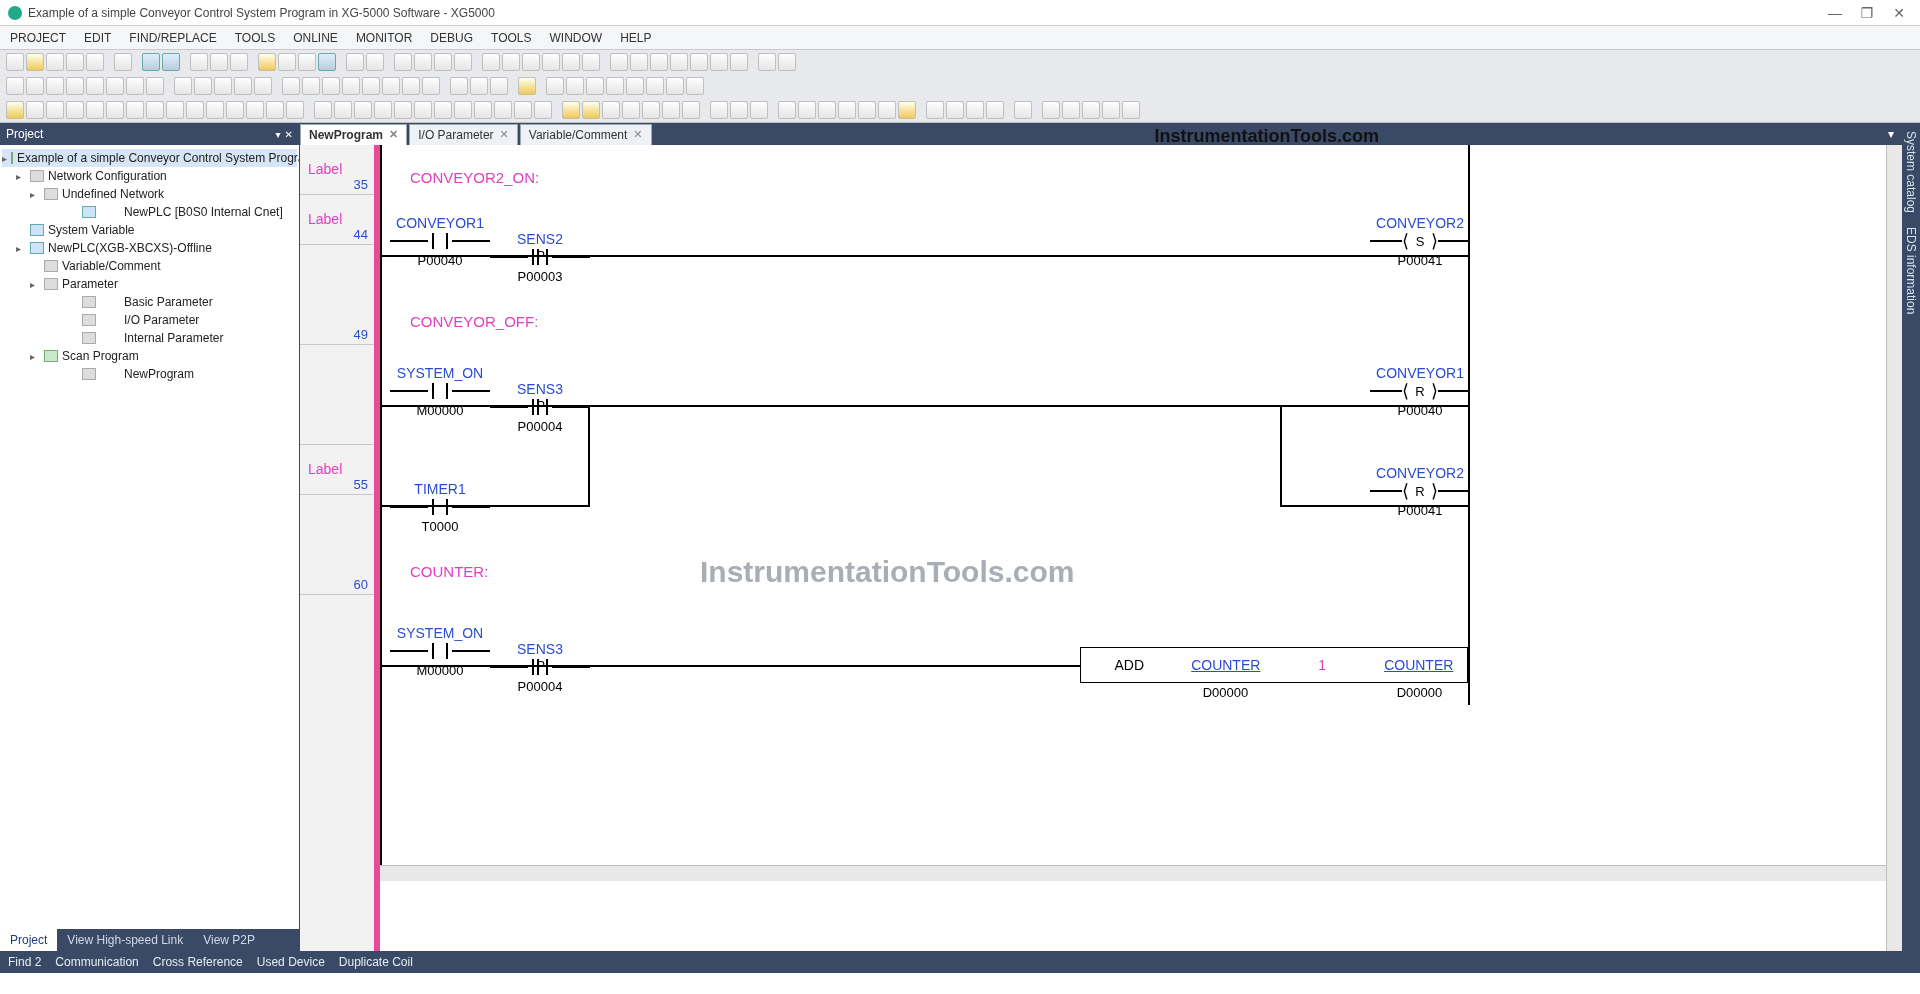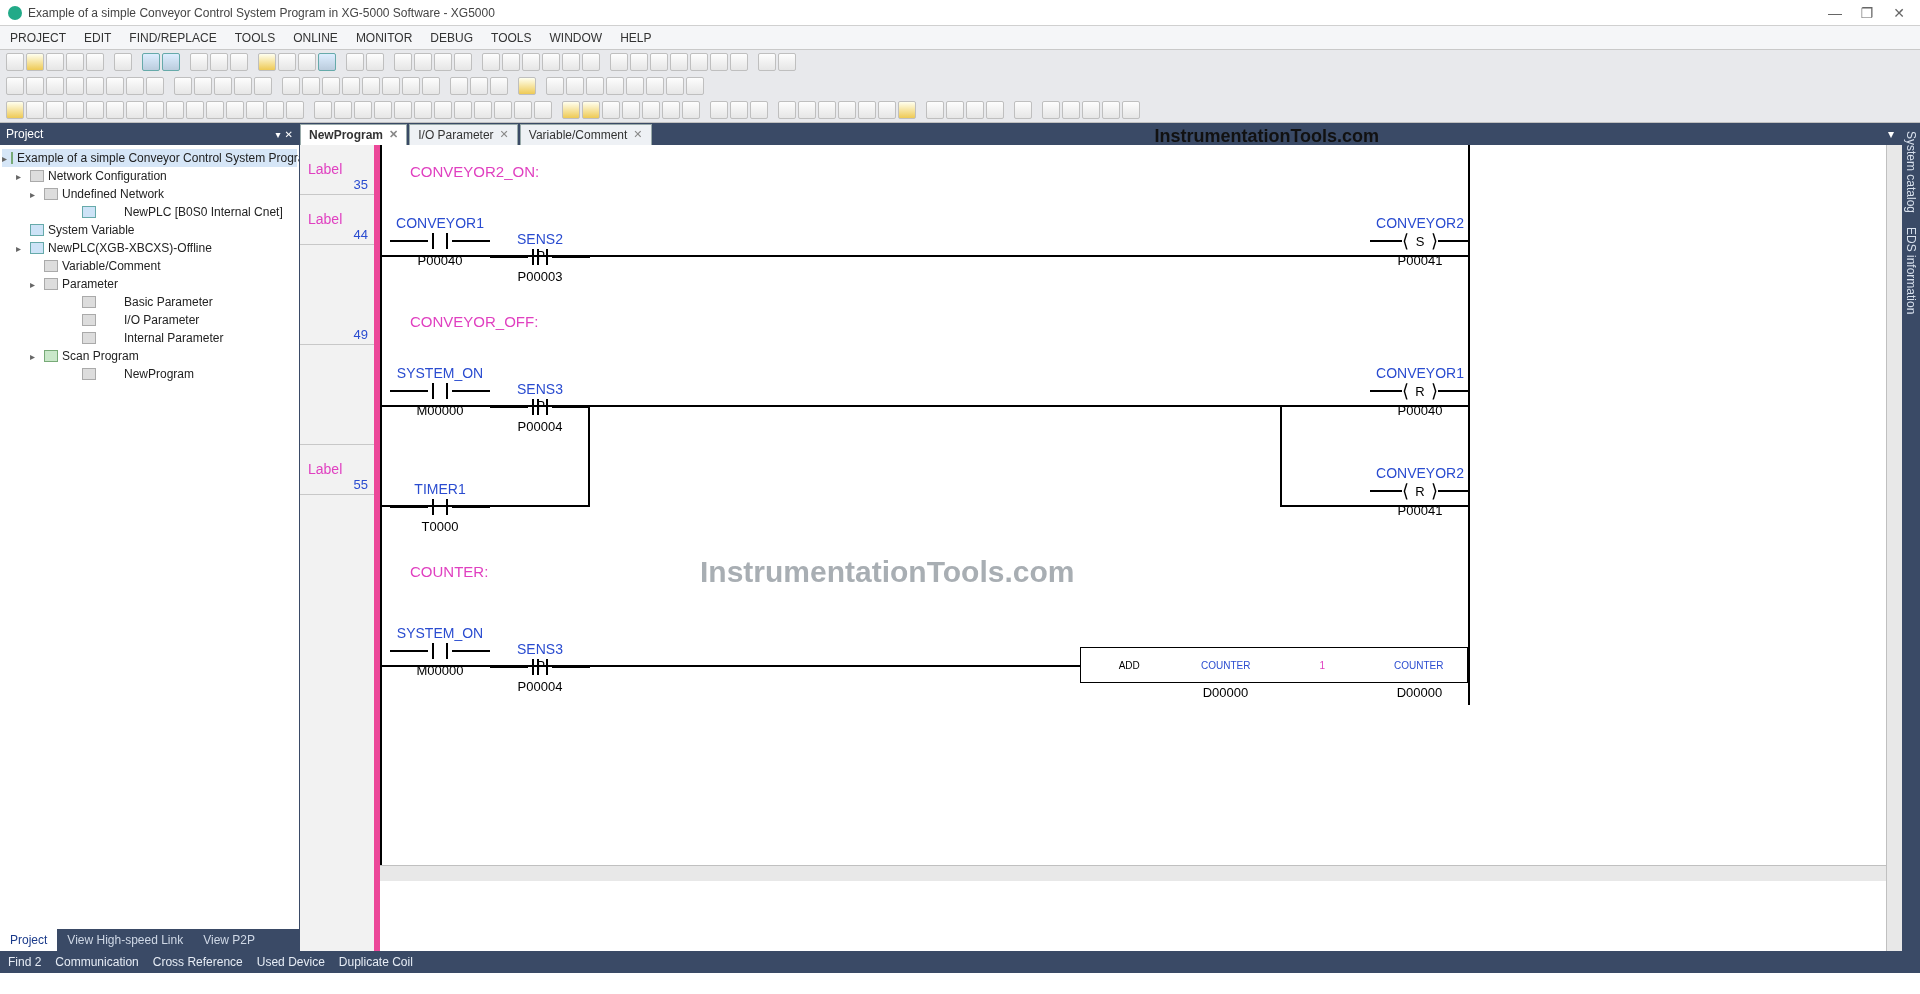--- a/index.html
+++ b/index.html
@@ -76,23 +76,23 @@
 .coil .sym{height:20px; position:relative;}
 .coil .sym::before,.coil .sym::after{content:"";position:absolute;top:9px;height:2px;background:#000;width:32px;}
 .coil .sym::before{left:0;} .coil .sym::after{right:0;}
 .coil .c{position:absolute;left:32px;top:0;width:36px;height:20px; display:flex;align-items:center;justify-content:center;font-size:13px;}
 .coil .c::before{content:"⟨";position:absolute;left:0;font-size:18px;}
 .coil .c::after{content:"⟩";position:absolute;right:0;font-size:18px;}
 .coil .top{color:#2a4cd0;font-size:14px;line-height:16px;}
 .coil .bot{color:#000;font-size:13px;margin-top:2px;}
 
 .funcbox{position:absolute; border:1.5px solid #000; background:#fff; height:36px; display:flex; align-items:center;}
-.funcbox .cell{flex:1; text-align:center; font-size:10px;}
+.funcbox .cell{flex:1; text-align:center; font-size:14px;}
 .funcbox .magenta{color:#e040c0;}
-.funcbox .blue{color:#2a4cd0;}
+.funcbox .blue{color:#2a4cd0;text-decoration:underline;}
 
 .labelText{position:absolute; color:#e040c0; font-size:15px;}
 .watermark{position:absolute; color:#9aa0a6; font-size:30px; font-weight:bold; opacity:.85; pointer-events:none;}
 
 .rightStrip{ width:18px; background:#3a4a66; color:#d8e0ec; writing-mode:vertical-rl; text-orientation:mixed; display:flex; align-items:center; justify-content:flex-start; padding-top:8px; gap:14px; font-size:12px;}
 
 .status{ height:22px; background:#3a4a66; color:#e6ecf5; display:flex; align-items:center; padding:0 8px; gap:14px; font-size:12px;}
 .hscroll{height:16px;background:#e8e8e8;border-top:1px solid #c0c0c0;}
 
 </style>
@@ -388,28 +388,31 @@
             <span class="num">44</span>
           </div>
         <div class="gut-row mid">
             <span class="num">49</span>
           </div>
         <div class="gut-row mid"></div>
         <div class="gut-row">
             <span class="lbl">Label</span>
             <span class="num">55</span>
           </div>
+        <div class="gut-row mid">
+            <span class="num">60</span>
+          </div>
       </div>
 
       <div class="ladder">
         <div class="canvas">
           <div class="railL"></div>
           <div class="railR"></div>
 
-          <div class="labelText" style="left:30px;top:18px;text-align:right;">CONVEYOR2_ON:</div>
+          <div class="labelText" style="left:30px;top:24px;text-align:right;">CONVEYOR2_ON:</div>
           <div class="labelText" style="left:30px;top:168px;">CONVEYOR_OFF:</div>
           <div class="labelText" style="left:30px;top:418px;">COUNTER:</div>
 
           <div class="rung" style="top:70px;">
             <div class="line" style="top:40px;width:1088px;"></div>
             <div class="contact" style="left:10px;top:0;">
               <div class="top">CONVEYOR1</div>
               <div class="sym">
                   <div class="bars">
                     <span></span>

